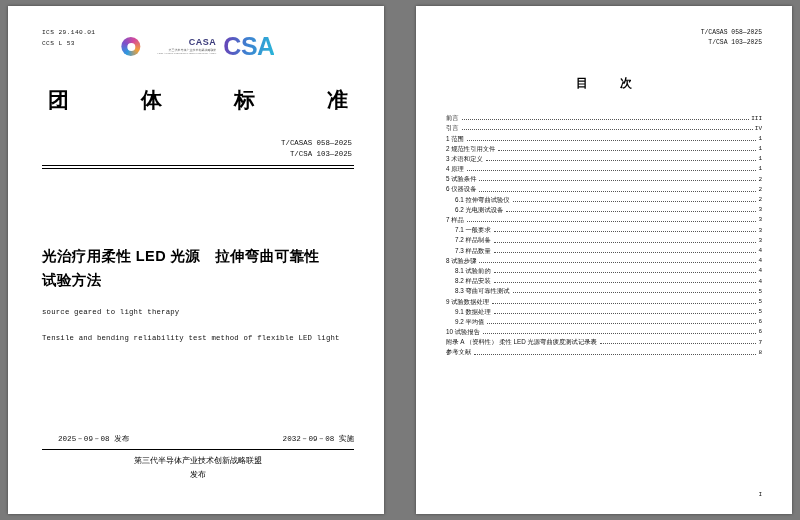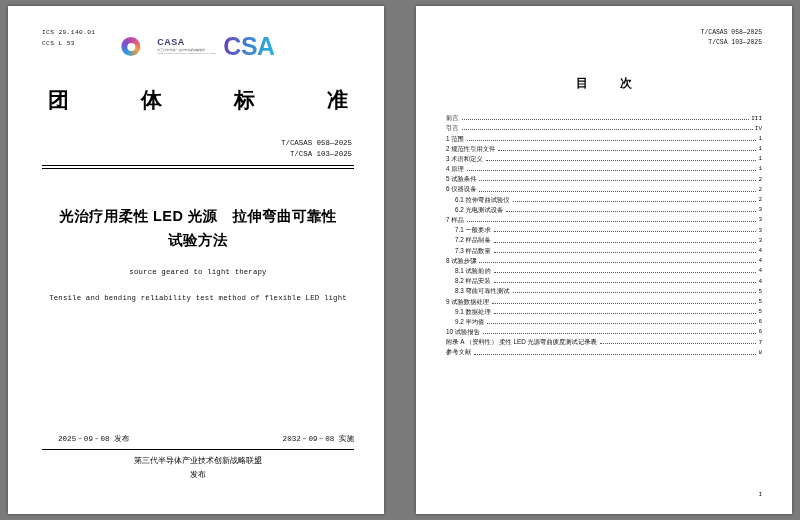--- a/index.html
+++ b/index.html
@@ -51,20 +51,21 @@
     transform: translateX(-50%);
     top: 6px;
     display: flex;
     align-items: center;
     gap: 7px;
   }
   .casa-logo {
     display: flex;
     align-items: center;
     gap: 17px;
+    text-align: right;
   }
   .casa-mark {
     width: 19px;
     height: 19px;
     border-radius: 50%;
     background:
       conic-gradient(from 210deg, #2d9ae0, #7f4fc9, #d64a9a, #f0a03a, #2d9ae0);
     position: relative;
   }
   .casa-mark::after {
@@ -128,22 +129,21 @@
   }
   .rule-thick {
     margin-top: 4px;
     border-top: 1.6px solid #000;
   }
   .rule-thin {
     margin-top: 2.5px;
     border-top: 0.7px solid #000;
   }
   .title-block {
-    margin-top: 36px;
-    text-align: center;
+    margin-top: 76px;
   }
   .cn-title {
     font-family: "Liberation Sans", sans-serif;
     font-size: 14.5px;
     font-weight: bold;
     color: #000;
     line-height: 1.65;
     letter-spacing: 0.4px;
   }
   .en-title {

